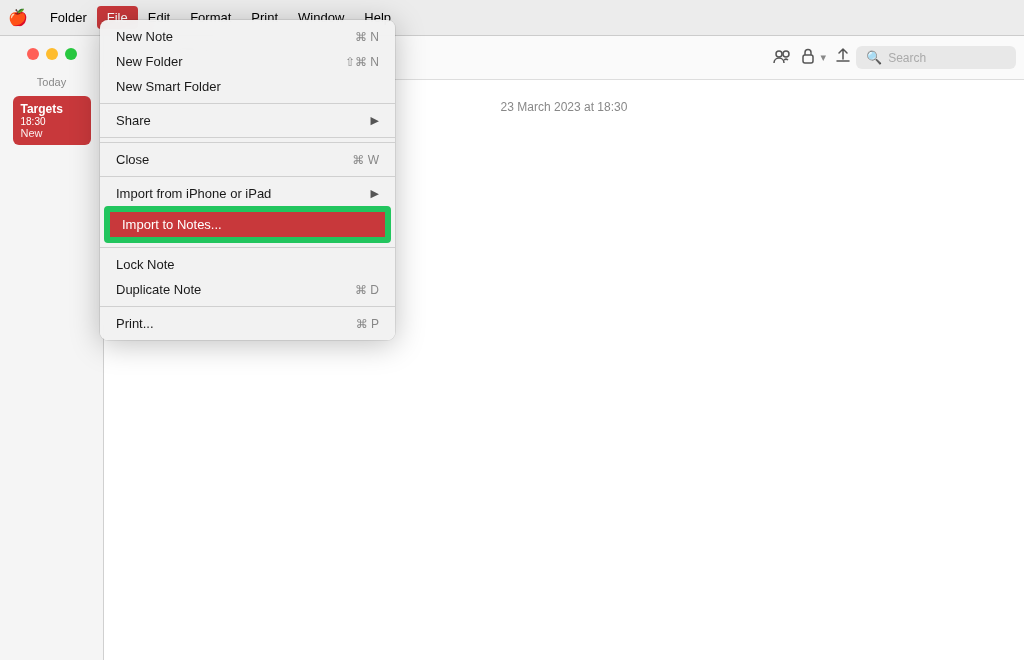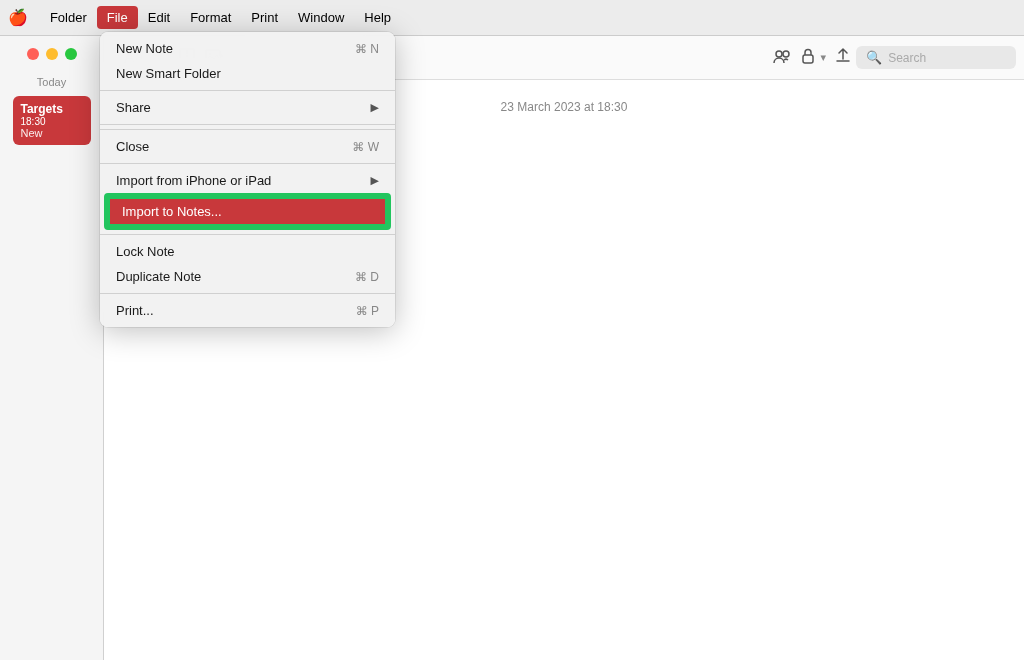--- a/index.html
+++ b/index.html
@@ -113,21 +113,21 @@
     }
     .note-stats {
       font-size: 14px;
       color: #333;
       line-height: 1.8;
     }
 
     
     .dropdown-menu {
       position: absolute;
-      top: 32px;
+      top: 20px;
       left: 100px;
       width: 295px;
       background: rgba(242,242,242,0.97);
       backdrop-filter: blur(20px);
       border-radius: 8px;
       box-shadow: 0 4px 30px rgba(0,0,0,0.25), 0 0 0 1px rgba(0,0,0,0.08);
       z-index: 200;
       padding: 4px 0;
     }
     .menu-item {
@@ -321,20 +321,24 @@
   </div>
 </div>
 
 <div class="dropdown-menu">
 
   <div class="menu-item">
     <span>New Note</span>
     <span class="menu-shortcut">⌘ N</span>
   </div>
   <div class="menu-item">
+    <span>New Folder</span>
+    <span class="menu-shortcut">⇧⌘ N</span>
+  </div>
+  <div class="menu-item">
     <span>New Smart Folder</span>
   </div>
 
   <div class="menu-separator"></div>
 
   <div class="menu-item">
     <span>Share</span>
     <span class="menu-arrow">▶</span>
   </div>
 

